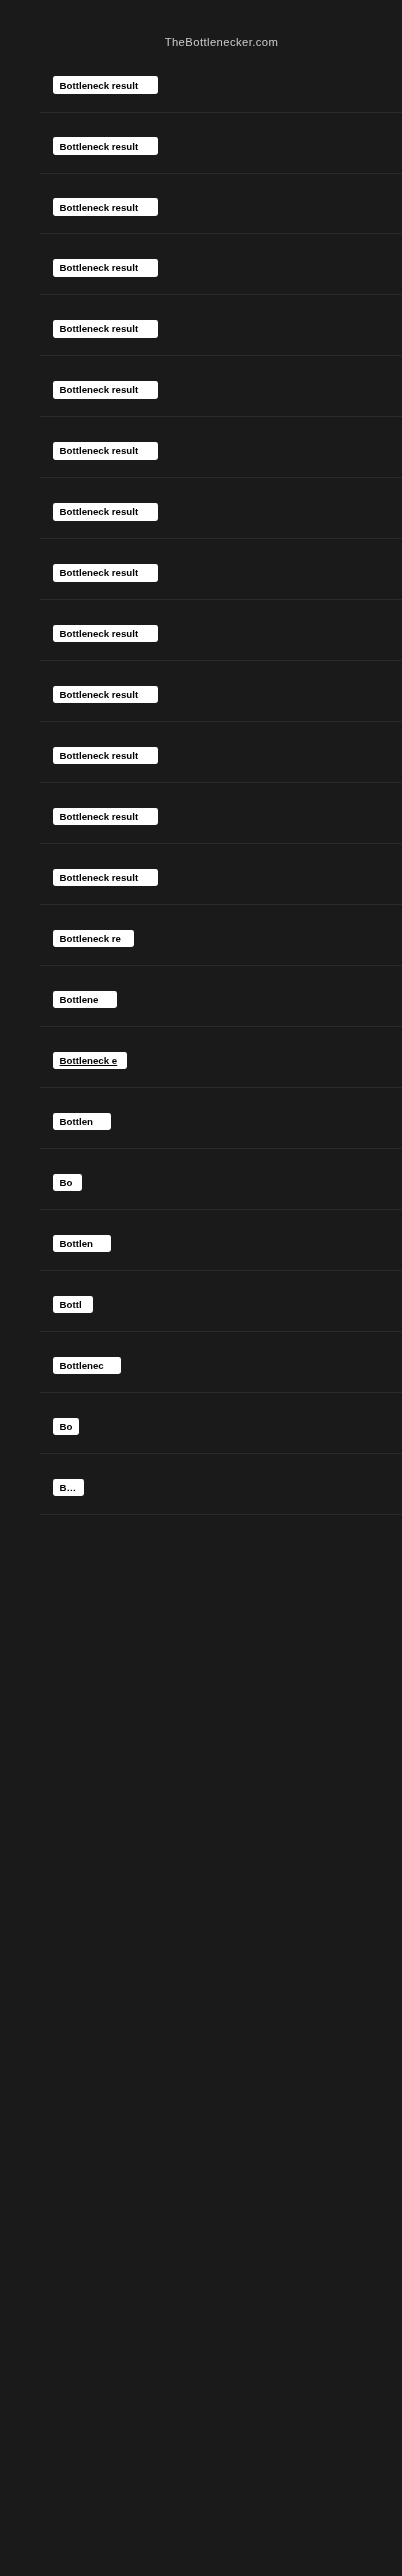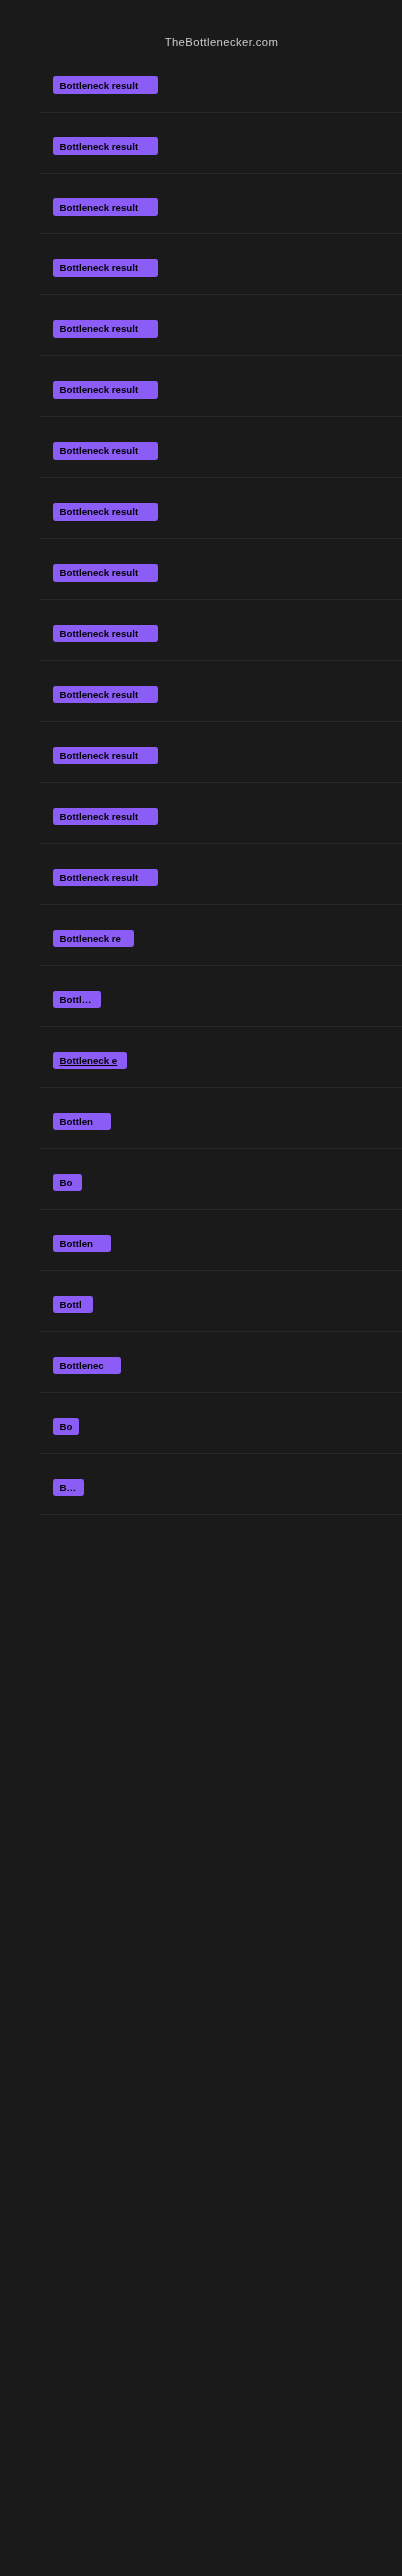--- a/index.html
+++ b/index.html
@@ -19,21 +19,21 @@
     .site-title {
       text-align: center;
       color: #cccccc;
       font-size: 11.3px;
       padding: 6.4px 0 3.2px 0;
       letter-spacing: 0.4px;
     }
 
     .bottleneck-badge {
       display: inline-block;
-      background-color: #8b5cf6;
+      background-color: #ffffff;
       color: #000000;
       font-size: 9.7px;
       font-weight: bold;
       padding: 3.2px 6.4px;
       border-radius: 2.4px;
       white-space: nowrap;
       overflow: hidden;
       text-overflow: ellipsis;
     }
 
@@ -56,21 +56,21 @@
     <div class="row"><span class="bottleneck-badge" style="max-width: 105px; width: 105px;">Bottleneck result</span></div>
     <div class="row"><span class="bottleneck-badge" style="max-width: 105px; width: 105px;">Bottleneck result</span></div>
     <div class="row"><span class="bottleneck-badge" style="max-width: 105px; width: 105px;">Bottleneck result</span></div>
     <div class="row"><span class="bottleneck-badge" style="max-width: 105px; width: 105px;">Bottleneck result</span></div>
     <div class="row"><span class="bottleneck-badge" style="max-width: 105px; width: 105px;">Bottleneck result</span></div>
     <div class="row"><span class="bottleneck-badge" style="max-width: 105px; width: 105px;">Bottleneck result</span></div>
     <div class="row"><span class="bottleneck-badge" style="max-width: 105px; width: 105px;">Bottleneck result</span></div>
     <div class="row"><span class="bottleneck-badge" style="max-width: 105px; width: 105px;">Bottleneck result</span></div>
     <div class="row"><span class="bottleneck-badge" style="max-width: 105px; width: 105px;">Bottleneck result</span></div>
     <div class="row"><span class="bottleneck-badge" style="max-width: 81px; width: 92px;">Bottleneck re</span></div>
-    <div class="row"><span class="bottleneck-badge" style="max-width: 64px; width: 48px;">Bottlene</span></div>
+    <div class="row"><span class="bottleneck-badge" style="max-width: 64px; width: 64px;">Bottlene</span></div>
     <div class="row"><span class="bottleneck-badge" style="max-width: 74px; width: 74px; text-decoration: underline;">Bottleneck e</span></div>
     <div class="row"><span class="bottleneck-badge" style="max-width: 58px; width: 58px;">Bottlen</span></div>
     <div class="row"><span class="bottleneck-badge" style="max-width: 29px; width: 29px;">Bo</span></div>
     <div class="row"><span class="bottleneck-badge" style="max-width: 58px; width: 58px;">Bottlen</span></div>
     <div class="row"><span class="bottleneck-badge" style="max-width: 45px; width: 40px;">Bottl</span></div>
     <div class="row"><span class="bottleneck-badge" style="max-width: 68px; width: 80px;">Bottlenec</span></div>
     <div class="row"><span class="bottleneck-badge" style="max-width: 26px; width: 26px;">Bo</span></div>
     <div class="row"><span class="bottleneck-badge" style="max-width: 50px; width: 31px;">Bottle</span></div>
   </div>
 

